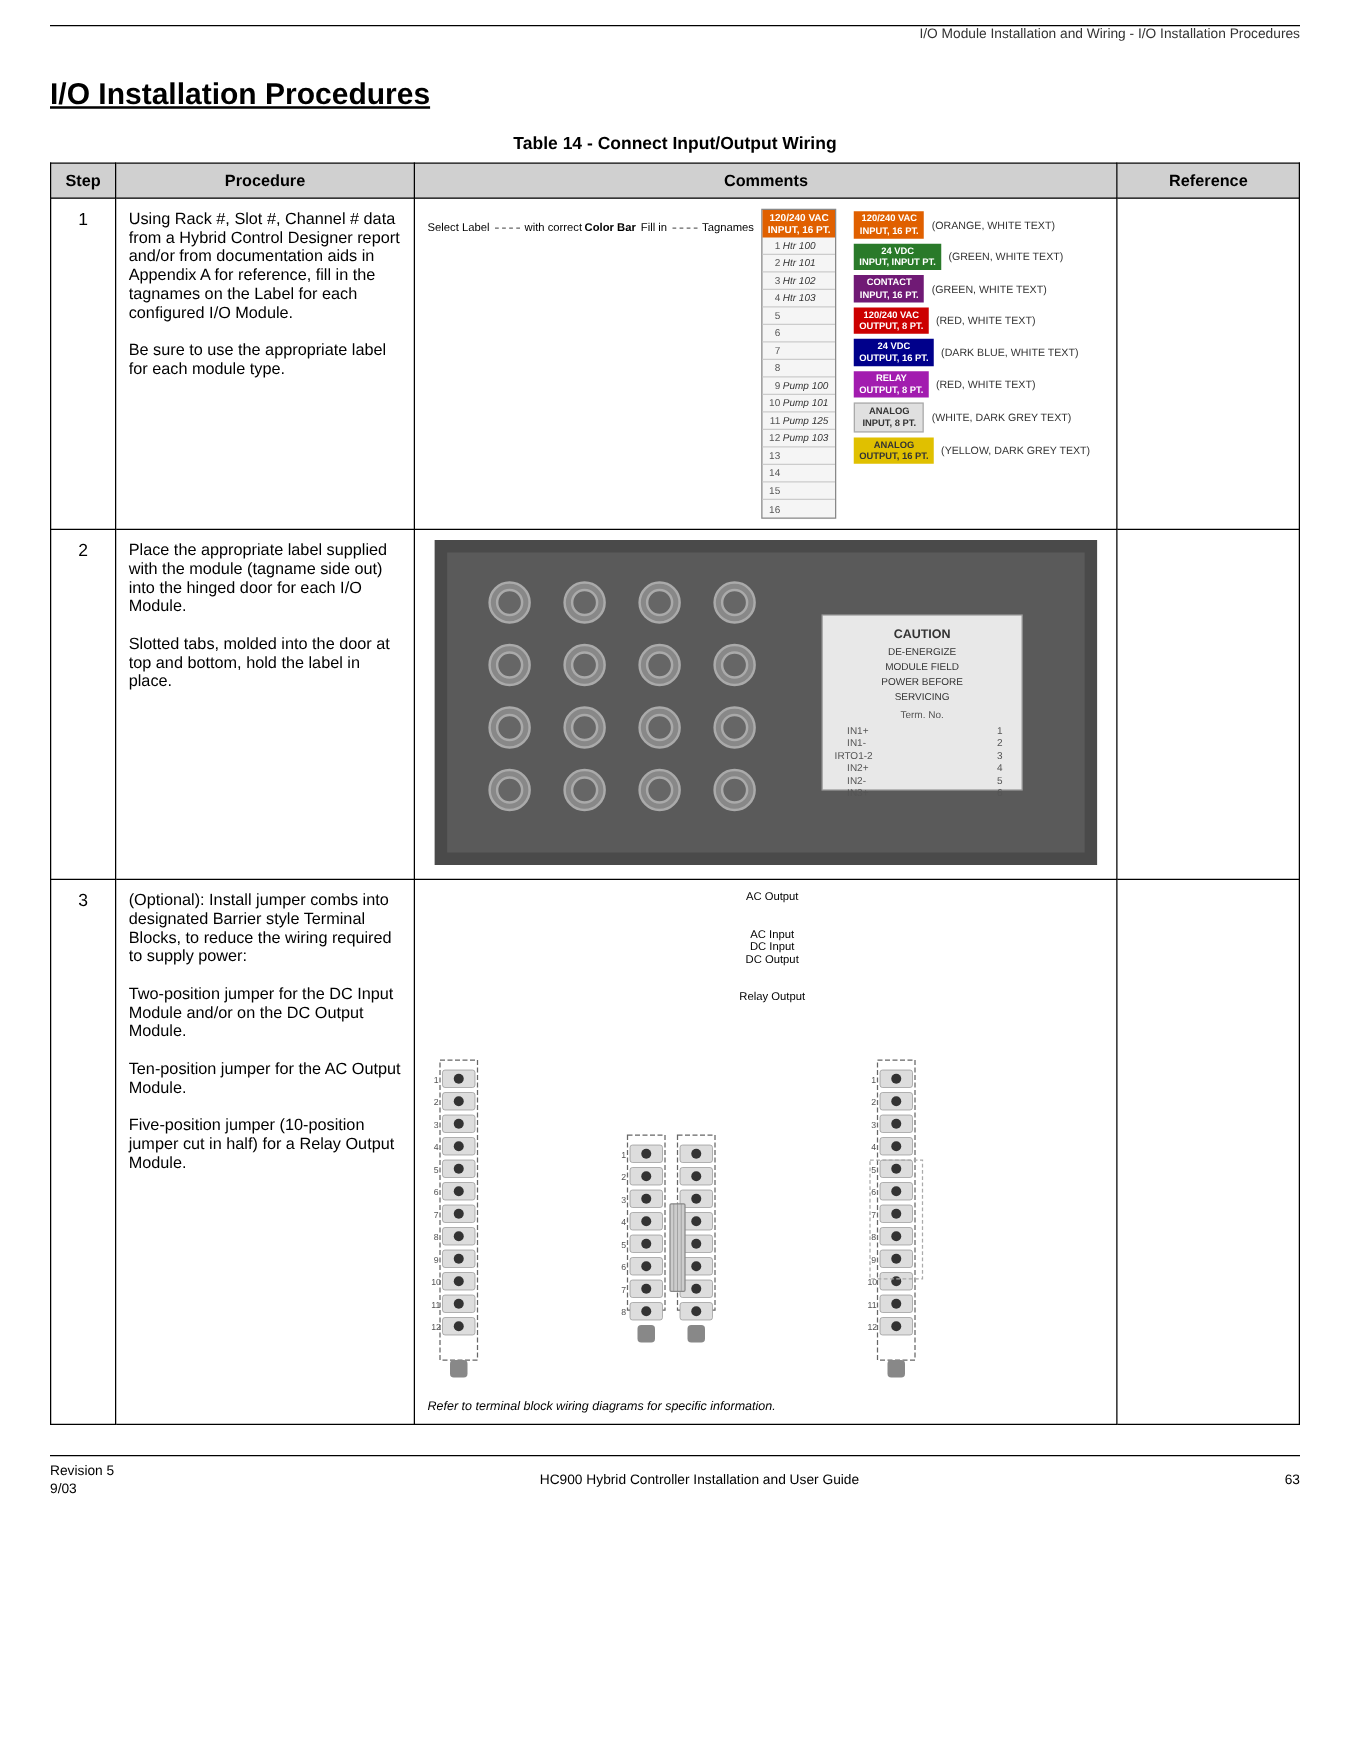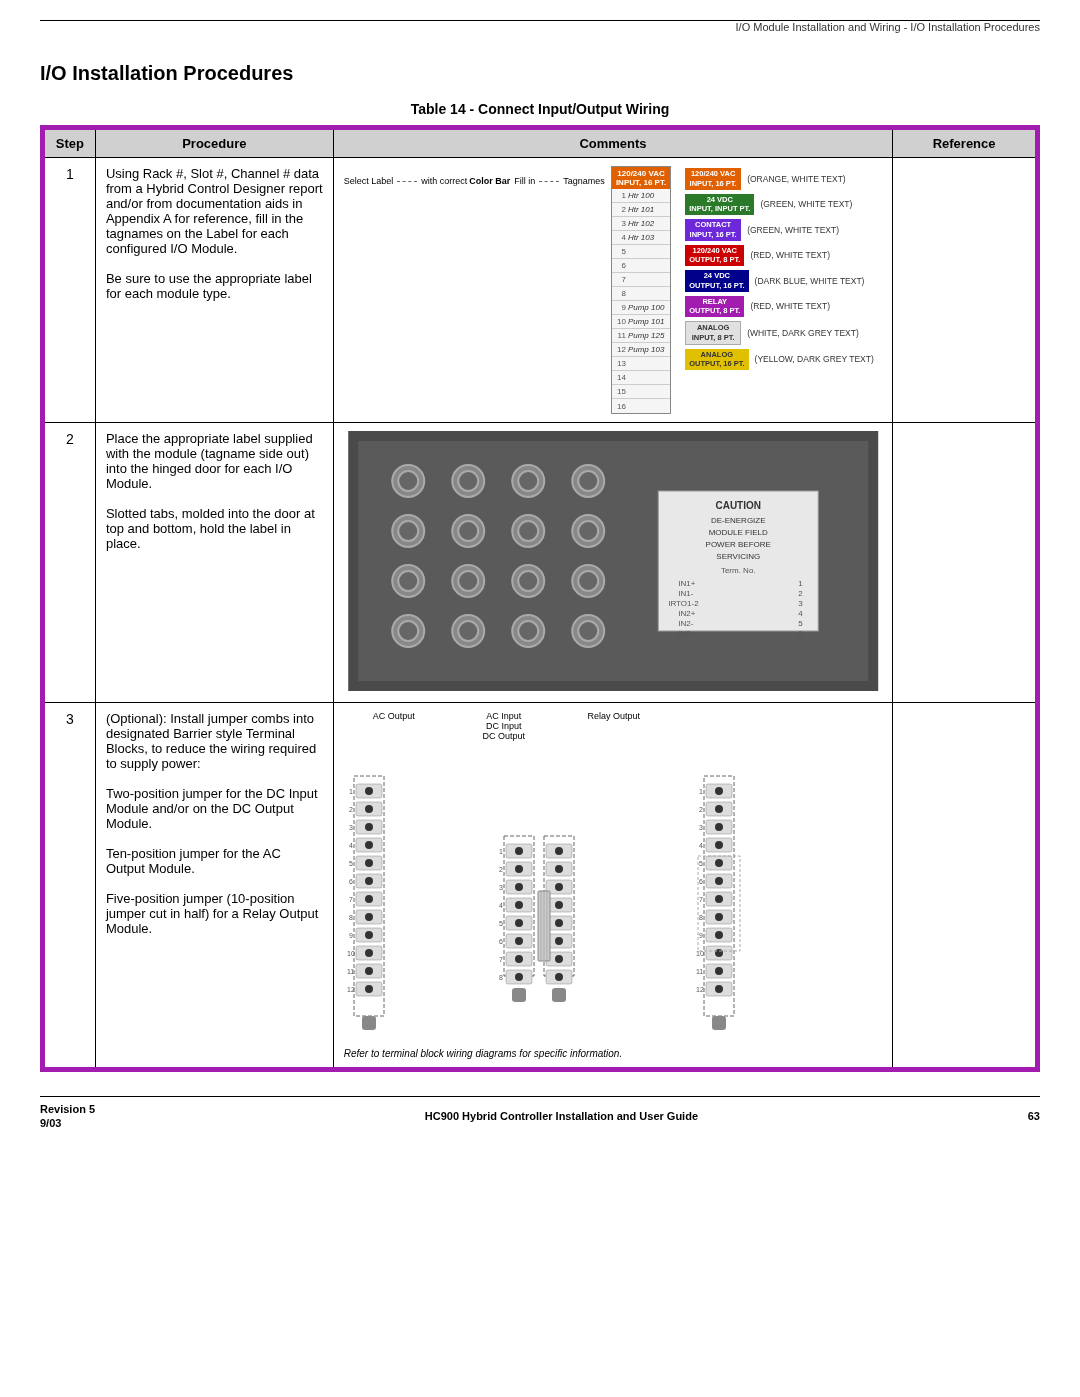--- a/index.html
+++ b/index.html
@@ -14,34 +14,35 @@
     }
     .header-line {
       border-top: 1px solid #000;
       padding-top: 0;
       text-align: right;
       font-size: 11px;
       color: #333;
       margin-bottom: 29px;
     }
     h1 {
-      font-size: 20px;
+      font-size: 24px;
       font-weight: bold;
       margin-bottom: 16px;
+      text-decoration: underline;
     }
     .table-title {
       text-align: center;
       font-size: 14px;
       font-weight: bold;
       margin-bottom: 8px;
     }
     .main-table {
       width: 100%;
       border-collapse: collapse;
-      border: 5px solid #a21caf;
+      border: 1px solid #a21caf;
     }
     .main-table th {
       background: #d0d0d0;
       border: 1px solid #000;
       padding: 6px 10px;
       font-weight: bold;
       font-size: 13px;
     }
     .main-table td {
       border: 1px solid #000;
@@ -126,21 +127,21 @@
       padding: 1px 4px;
       font-size: 7.5px;
       font-weight: bold;
       color: #fff;
       min-width: 56px;
       text-align: center;
       line-height: 1.3;
     }
     .badge-orange { background: #e06000; }
     .badge-green  { background: #2a7a2a; }
-    .badge-green2 { background: #6d28d9; }
+    .badge-green2 { background: #701a75; }
     .badge-red    { background: #cc0000; }
     .badge-darkblue { background: #00008b; }
     .badge-relay  { background: #a21caf; }
     .badge-analog { background: #e0e0e0; color: #333; border: 1px solid #aaa; }
     .badge-analog-out { background: #e0c000; color: #333; }
     .legend-desc { font-size: 8.5px; color: #333; }
 
     
     .jumper-area {
       display: flex;
@@ -154,21 +155,20 @@
     }
 
     .footer-bar {
       display: flex;
       justify-content: space-between;
       align-items: center;
       margin-top: 24px;
       font-size: 11px;
       border-top: 1px solid #000;
       padding-top: 6px;
-      font-weight: bold;
     }
     .footer-left { display: flex; flex-direction: column; gap: 2px; }
 
     
     .photo-svg {
       width: 100%;
       height: 260px;
     }
 
     
@@ -433,21 +433,21 @@
         <br><br>
         <span>Two-position jumper for the DC Input Module and/or on the DC Output Module.</span>
         <br><br>
         <span>Ten-position jumper for the AC Output Module.</span>
         <br><br>
         <span>Five-position jumper (10-position jumper cut in half) for a Relay Output Module.</span>
       </td>
       <td class="comm-col">
 
         <div class="jumper-area">
-          <div style="display:flex;flex-direction:row;gap:20px;font-size:9px;margin-bottom:11px;padding-left:10px">
+          <div style="display:flex;flex-direction:column;gap:20px;font-size:9px;margin-bottom:22px;padding-left:10px">
             <span style="min-width:80px;text-align:center">AC Output</span>
             <span style="min-width:100px;text-align:center">AC Input<br>DC Input<br>DC Output</span>
             <span style="min-width:80px;text-align:center">Relay Output</span>
           </div>
 
           <svg width="520" height="280" viewBox="0 0 520 280" xmlns="http://www.w3.org/2000/svg">
 
             <rect x="10" y="20" width="30" height="240" fill="none" stroke="#666" stroke-dasharray="4,2" stroke-width="1"></rect>
 
             <g id="ac-pins">

